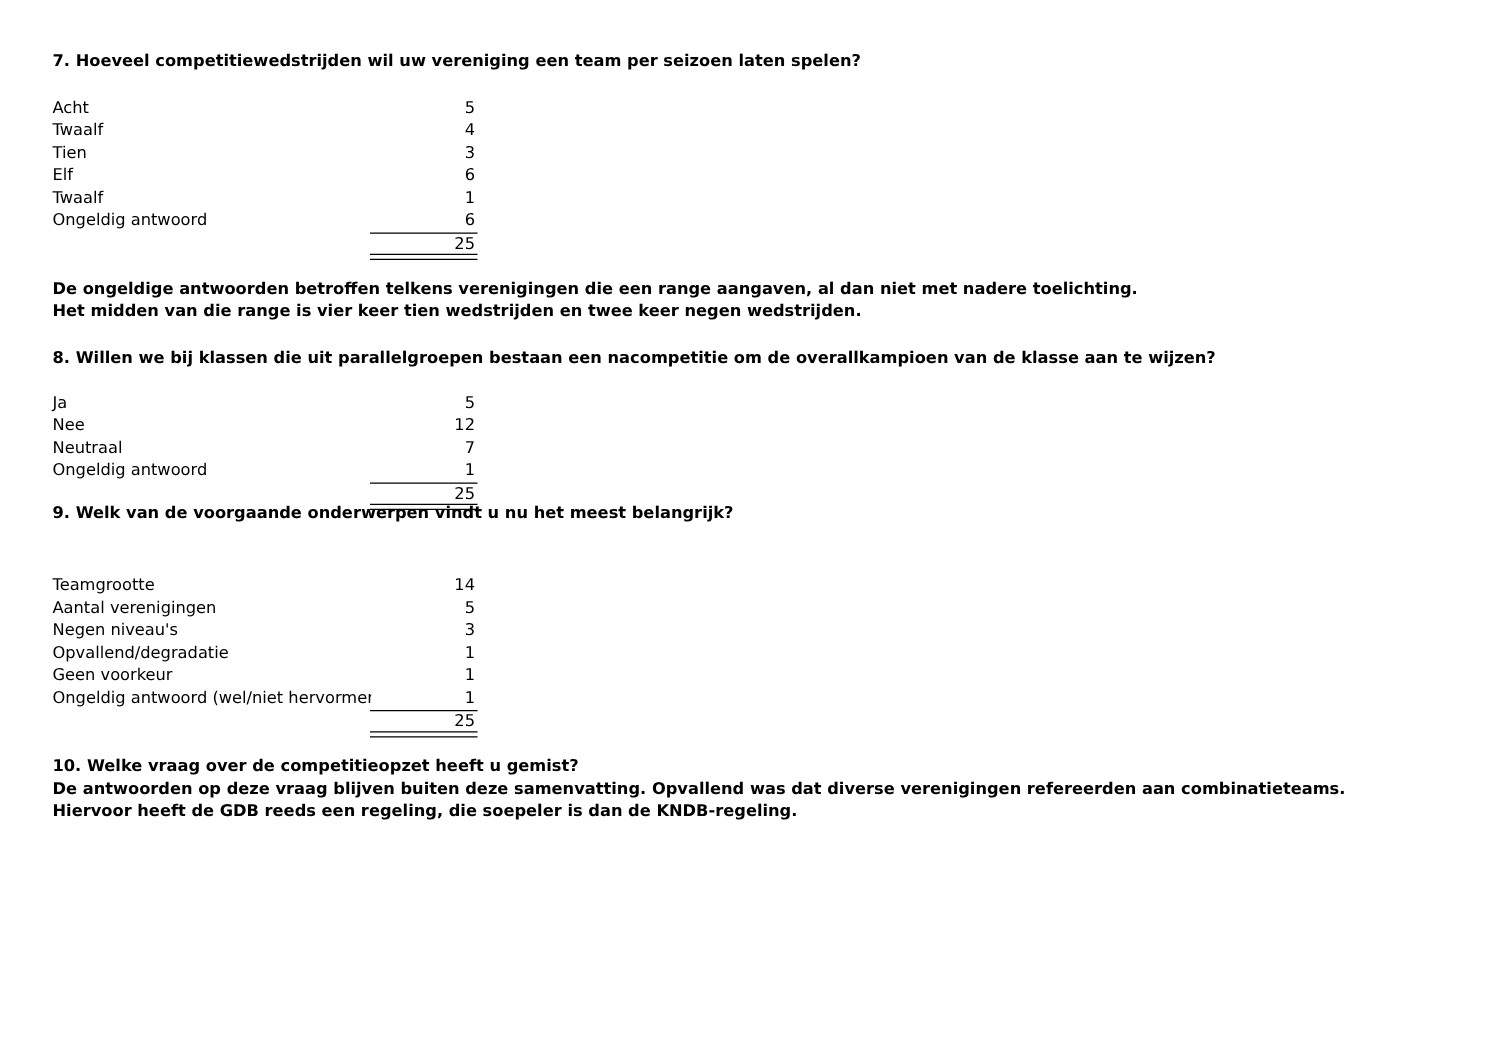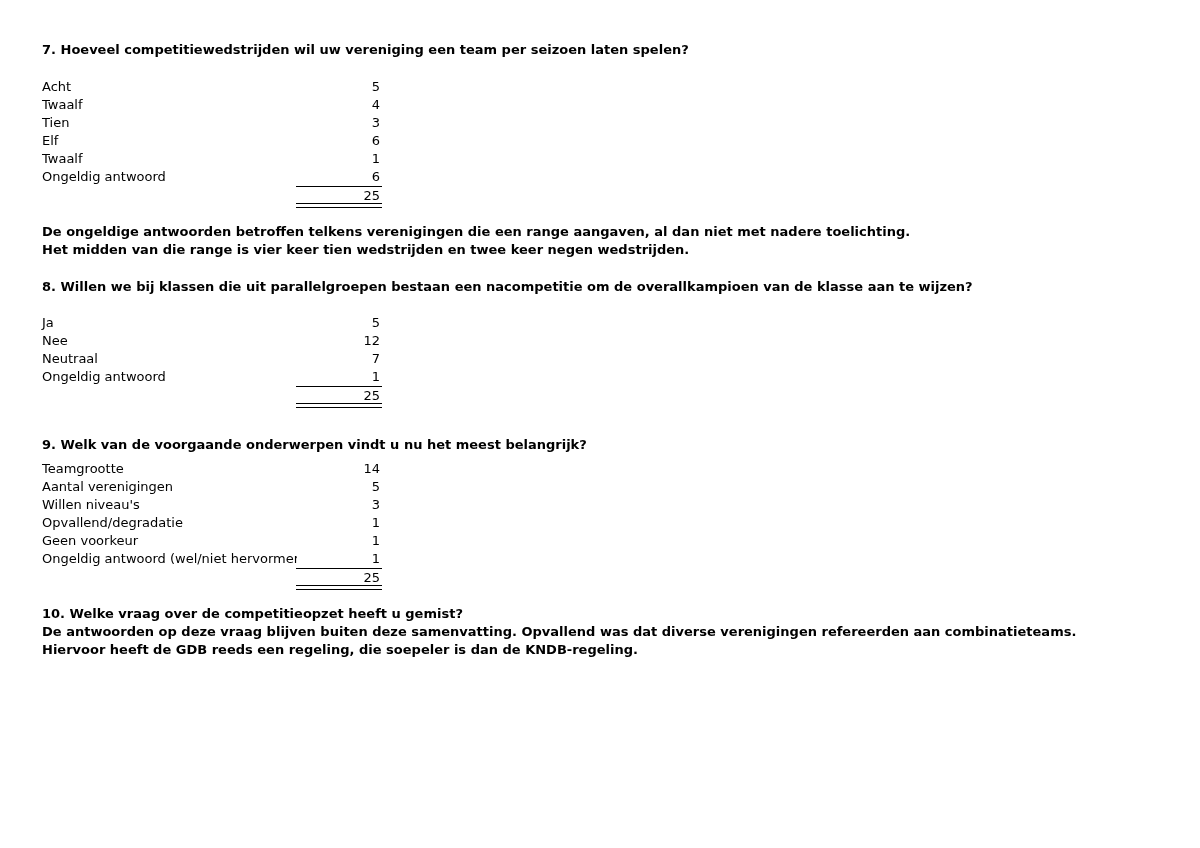--- a/index.html
+++ b/index.html
@@ -69,32 +69,32 @@
 <div class="row" style="top:368px">
   <span class="lbl">Ongeldig antwoord</span>
   <span class="val">1</span>
 </div>
 <div class="rule" style="top:386px"></div>
 <div class="row" style="top:387px">
   <span class="val">25</span>
 </div>
 <div class="drule" style="top:403px"></div>
 
-<div class="line" style="top:436px">9. Welk van de voorgaande onderwerpen vindt u nu het meest belangrijk?</div>
+<div class="line" style="top:402px">9. Welk van de voorgaande onderwerpen vindt u nu het meest belangrijk?</div>
 
 <div class="row" style="top:460px">
   <span class="lbl">Teamgrootte</span>
   <span class="val">14</span>
 </div>
 <div class="row" style="top:478px">
   <span class="lbl">Aantal verenigingen</span>
   <span class="val">5</span>
 </div>
 <div class="row" style="top:496px">
-  <span class="lbl">Willen niveau's</span>
+  <span class="lbl">Negen niveau's</span>
   <span class="val">3</span>
 </div>
 <div class="row" style="top:514px">
   <span class="lbl">Opvallend/degradatie</span>
   <span class="val">1</span>
 </div>
 <div class="row" style="top:532px">
   <span class="lbl">Geen voorkeur</span>
   <span class="val">1</span>
 </div>

